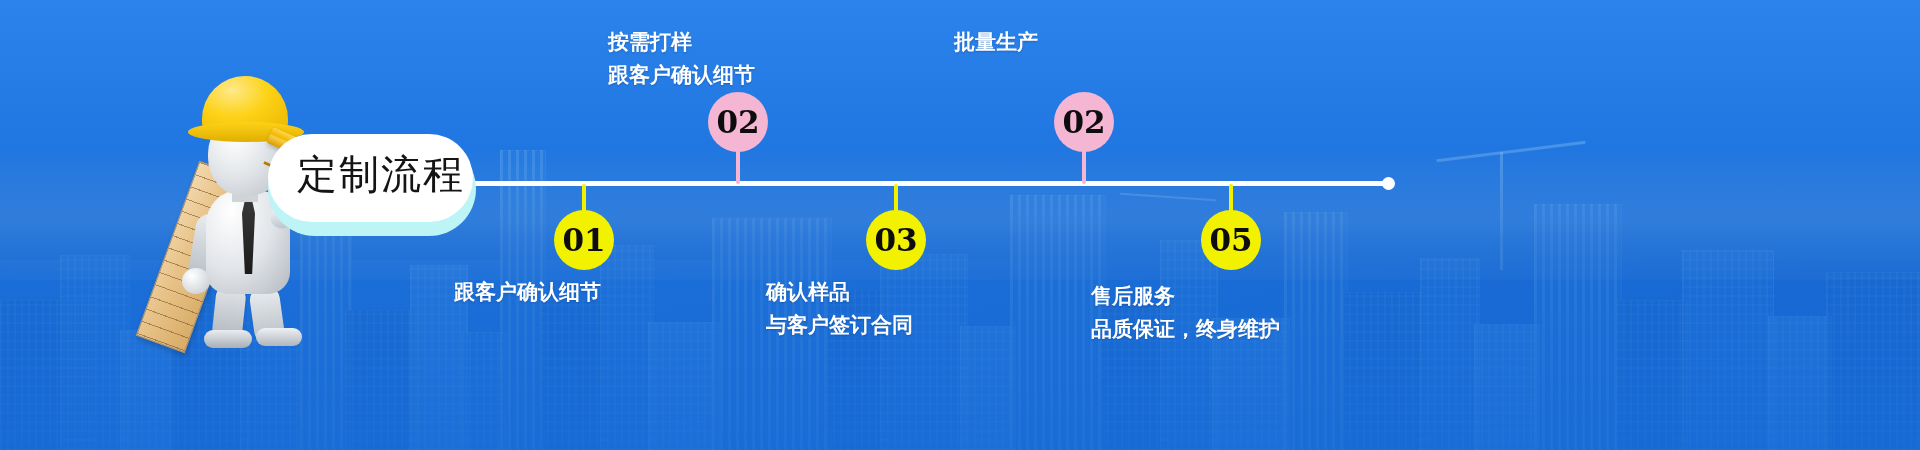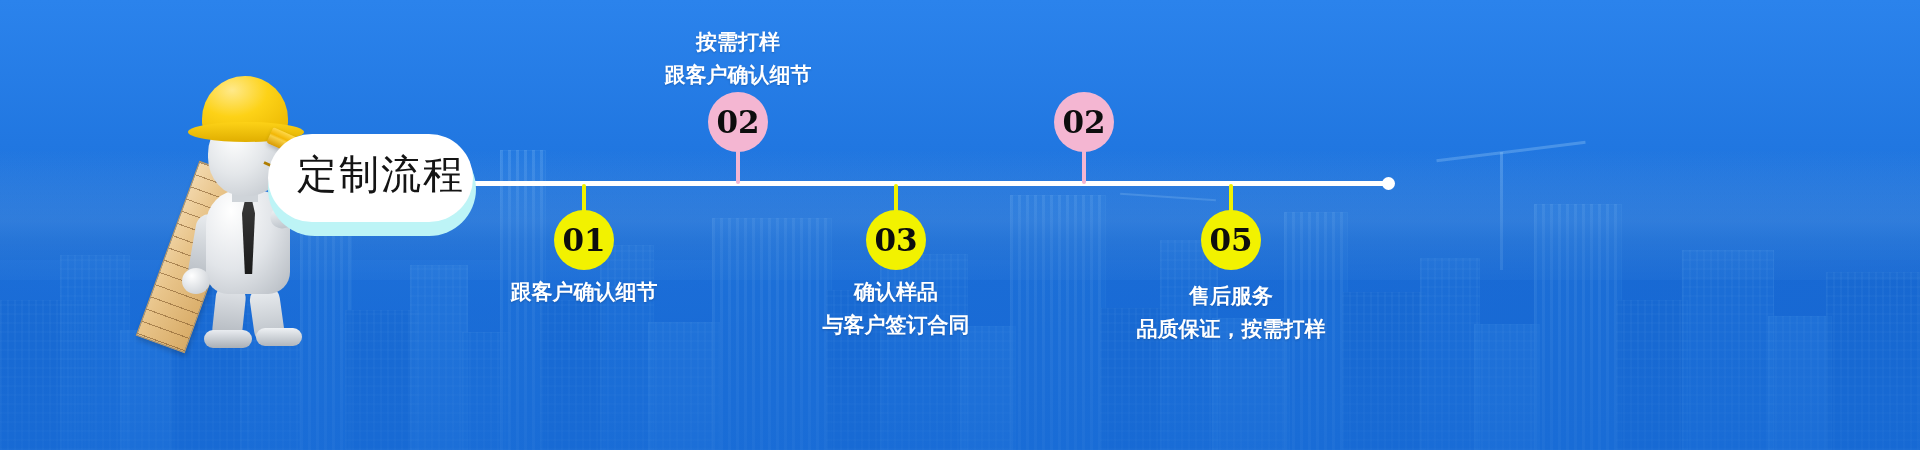--- a/index.html
+++ b/index.html
@@ -181,21 +181,21 @@
   
   .step { position:absolute; }
   .stem { position:absolute; width:4px; border-radius:2px; }
   .bubble {
     position:absolute; width:60px; height:60px; border-radius:50%;
     display:flex; align-items:center; justify-content:center;
     font-family:"DejaVu Serif","Liberation Serif",serif;
     font-weight:bold; font-size:31px; color:#0d0d0d; line-height:1;
   }
   .caption {
-    position:absolute; text-align:center; color:#ffffff;
+    position:absolute; text-align:left; color:#ffffff;
     font-family:"DejaVu Sans","Liberation Sans",sans-serif;
     font-size:21px; font-weight:bold; line-height:33px; white-space:nowrap;
     text-shadow:0 1px 2px rgba(0,40,90,0.28);
   }
   .caption .cap-line { display:block; }
 </style>
 </head>
 <body>
 
 <div id="banner">
@@ -305,27 +305,28 @@
       <span class="cap-line">与客户签订合同</span>
     </div>
   </div>
 
   <div class="step">
     <div class="stem" style="left:1082px; top:150px; height:34px; background:#F4B6D2;"></div>
     <div class="bubble" style="left:1054px; top:92px; background:#F4B6D2;">
       <span>02</span>
     </div>
     <div class="caption" style="left:954px; top:26px; width:260px;">
+      <span class="cap-line">批量生产</span>
     </div>
   </div>
 
   <div class="step">
     <div class="stem" style="left:1229px; top:184px; height:30px; background:#F2F200;"></div>
     <div class="bubble" style="left:1201px; top:210px; background:#F2F200;">
       <span>05</span>
     </div>
     <div class="caption" style="left:1091px; top:280px; width:280px;">
       <span class="cap-line">售后服务</span>
-      <span class="cap-line">品质保证，按需打样</span>
+      <span class="cap-line">品质保证，终身维护</span>
     </div>
   </div>
 
 </div>
 
 </body></html>

